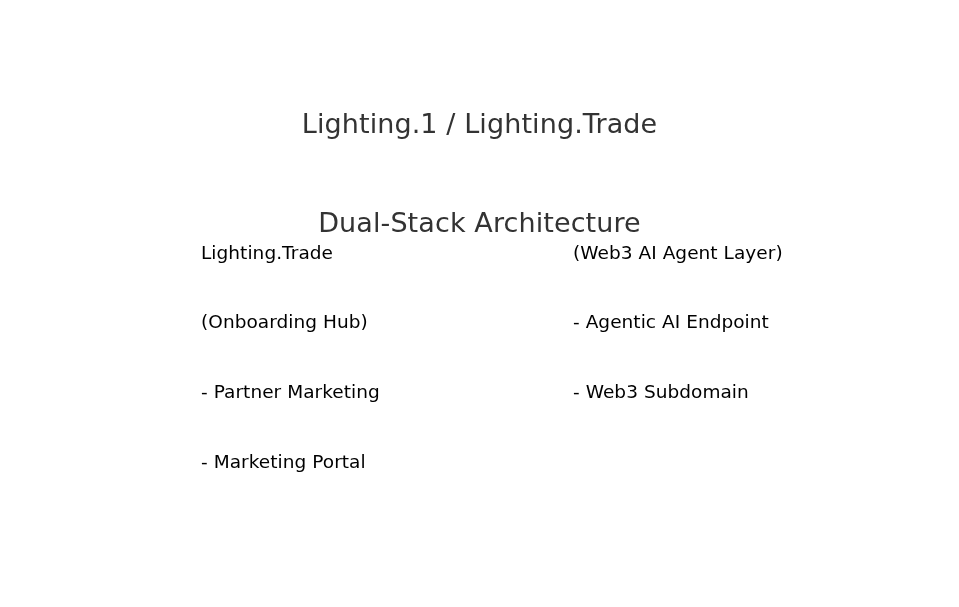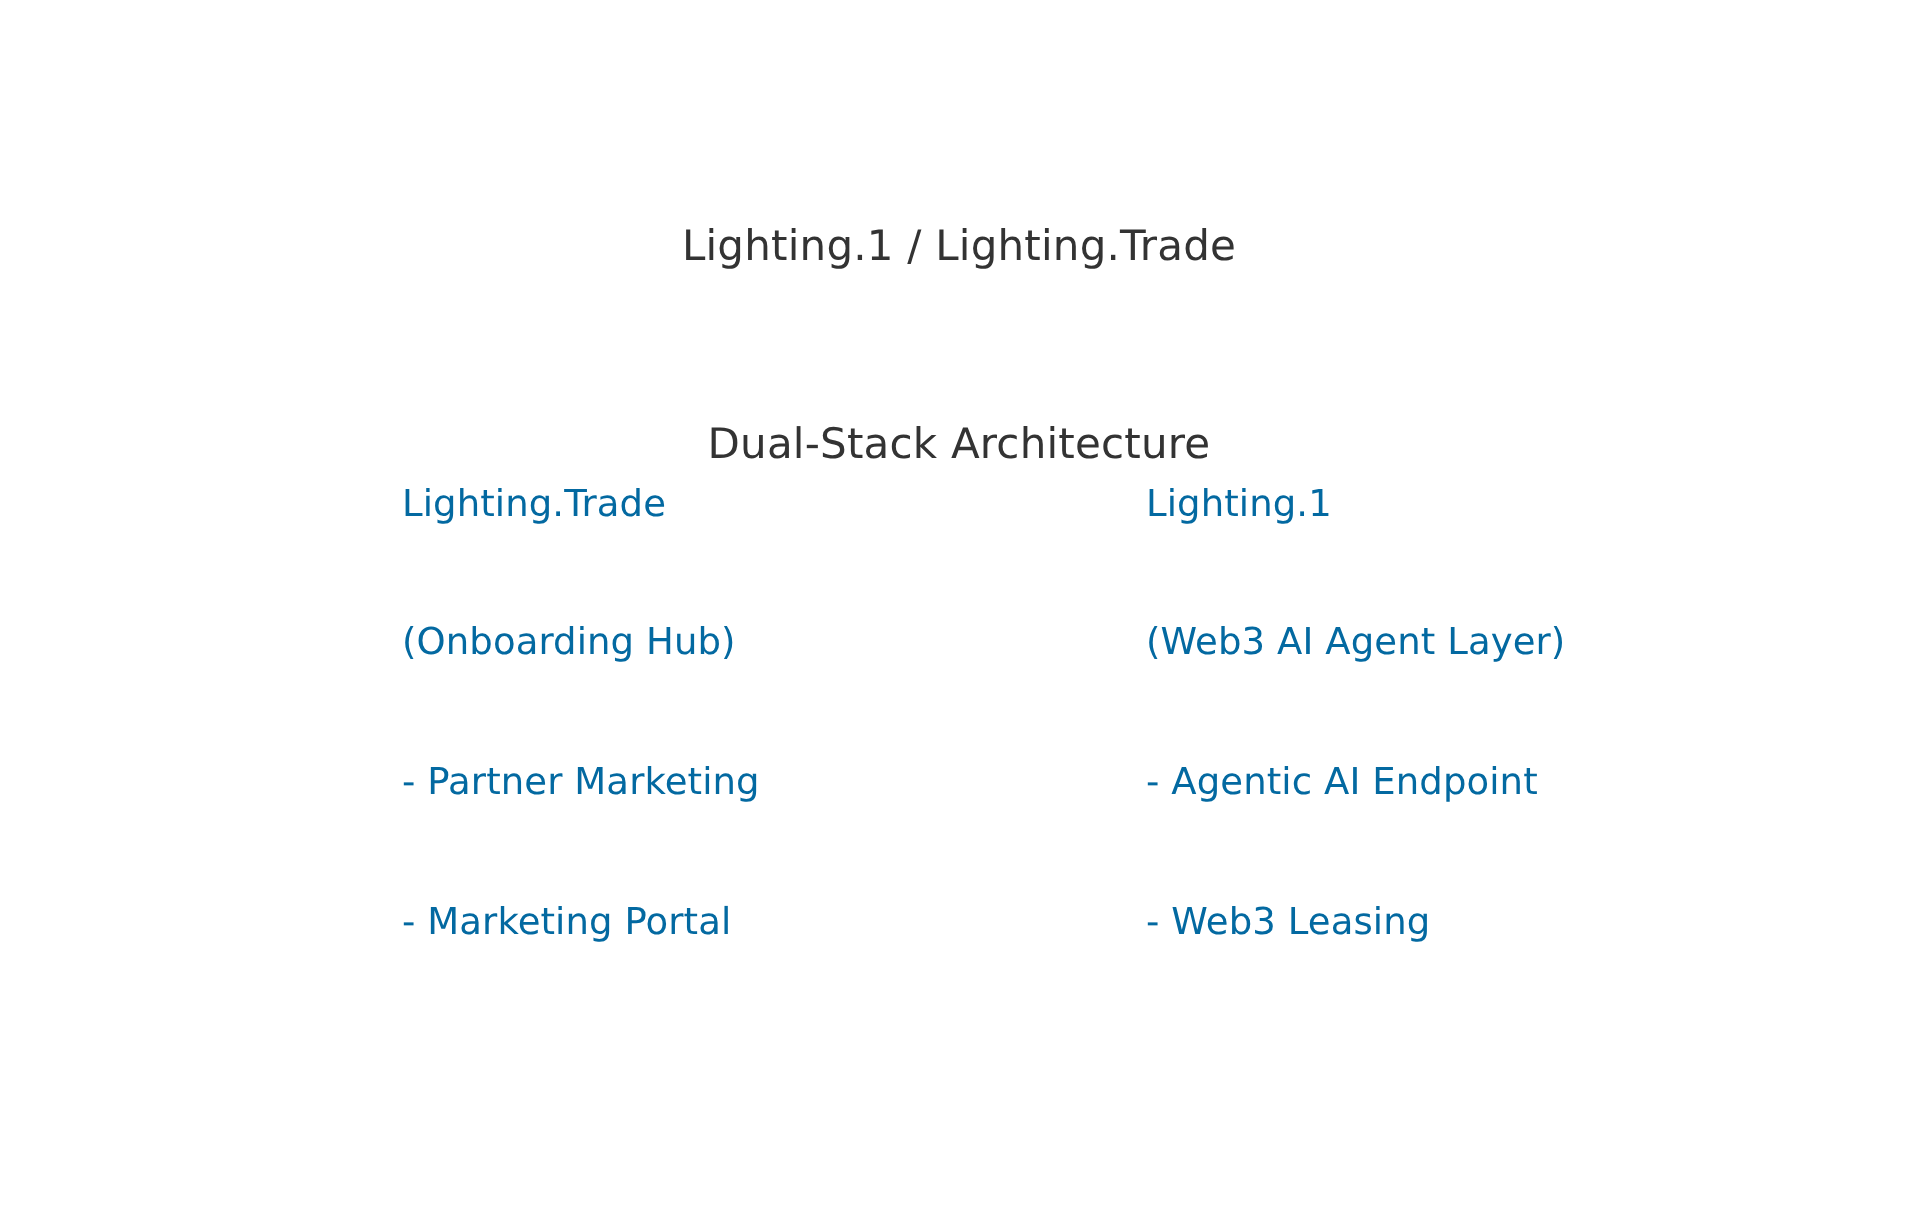--- a/index.html
+++ b/index.html
@@ -20,34 +20,34 @@
   }
 
   
   #title-block {
     position: absolute;
     left: 0;
     top: 41px;
     width: 959px;
     text-align: center;
     color: #333333;
-    font-size: 21px;
+    font-size: 27px;
     line-height: 33px;
     letter-spacing: 0.1px;
     white-space: pre;
   }
   .title-line {
     display: block;
   }
 
   
   .column {
     position: absolute;
     top: 194px;
-    color: #0369a1;
+    color: #000000;
     font-size: 18.5px;
     line-height: 23.3px;
     letter-spacing: 0.05px;
     white-space: pre;
   }
   #column-left  { left: 201px; }
   #column-right { left: 573px; }
 
   .column-line {
     display: block;
@@ -64,19 +64,18 @@
   </div>
 
   <div class="column" id="column-left">
     <span class="column-line">Lighting.Trade</span>
     <span class="column-line">(Onboarding Hub)</span>
     <span class="column-line">- Partner Marketing</span>
     <span class="column-line">- Marketing Portal</span>
   </div>
 
   <div class="column" id="column-right">
-    <span class="column-line">Lighting.1</span>
     <span class="column-line">(Web3 AI Agent Layer)</span>
     <span class="column-line">- Agentic AI Endpoint</span>
-    <span class="column-line">- Web3 Leasing</span>
+    <span class="column-line">- Web3 Subdomain</span>
   </div>
 
 </div>
 
 </body></html>

